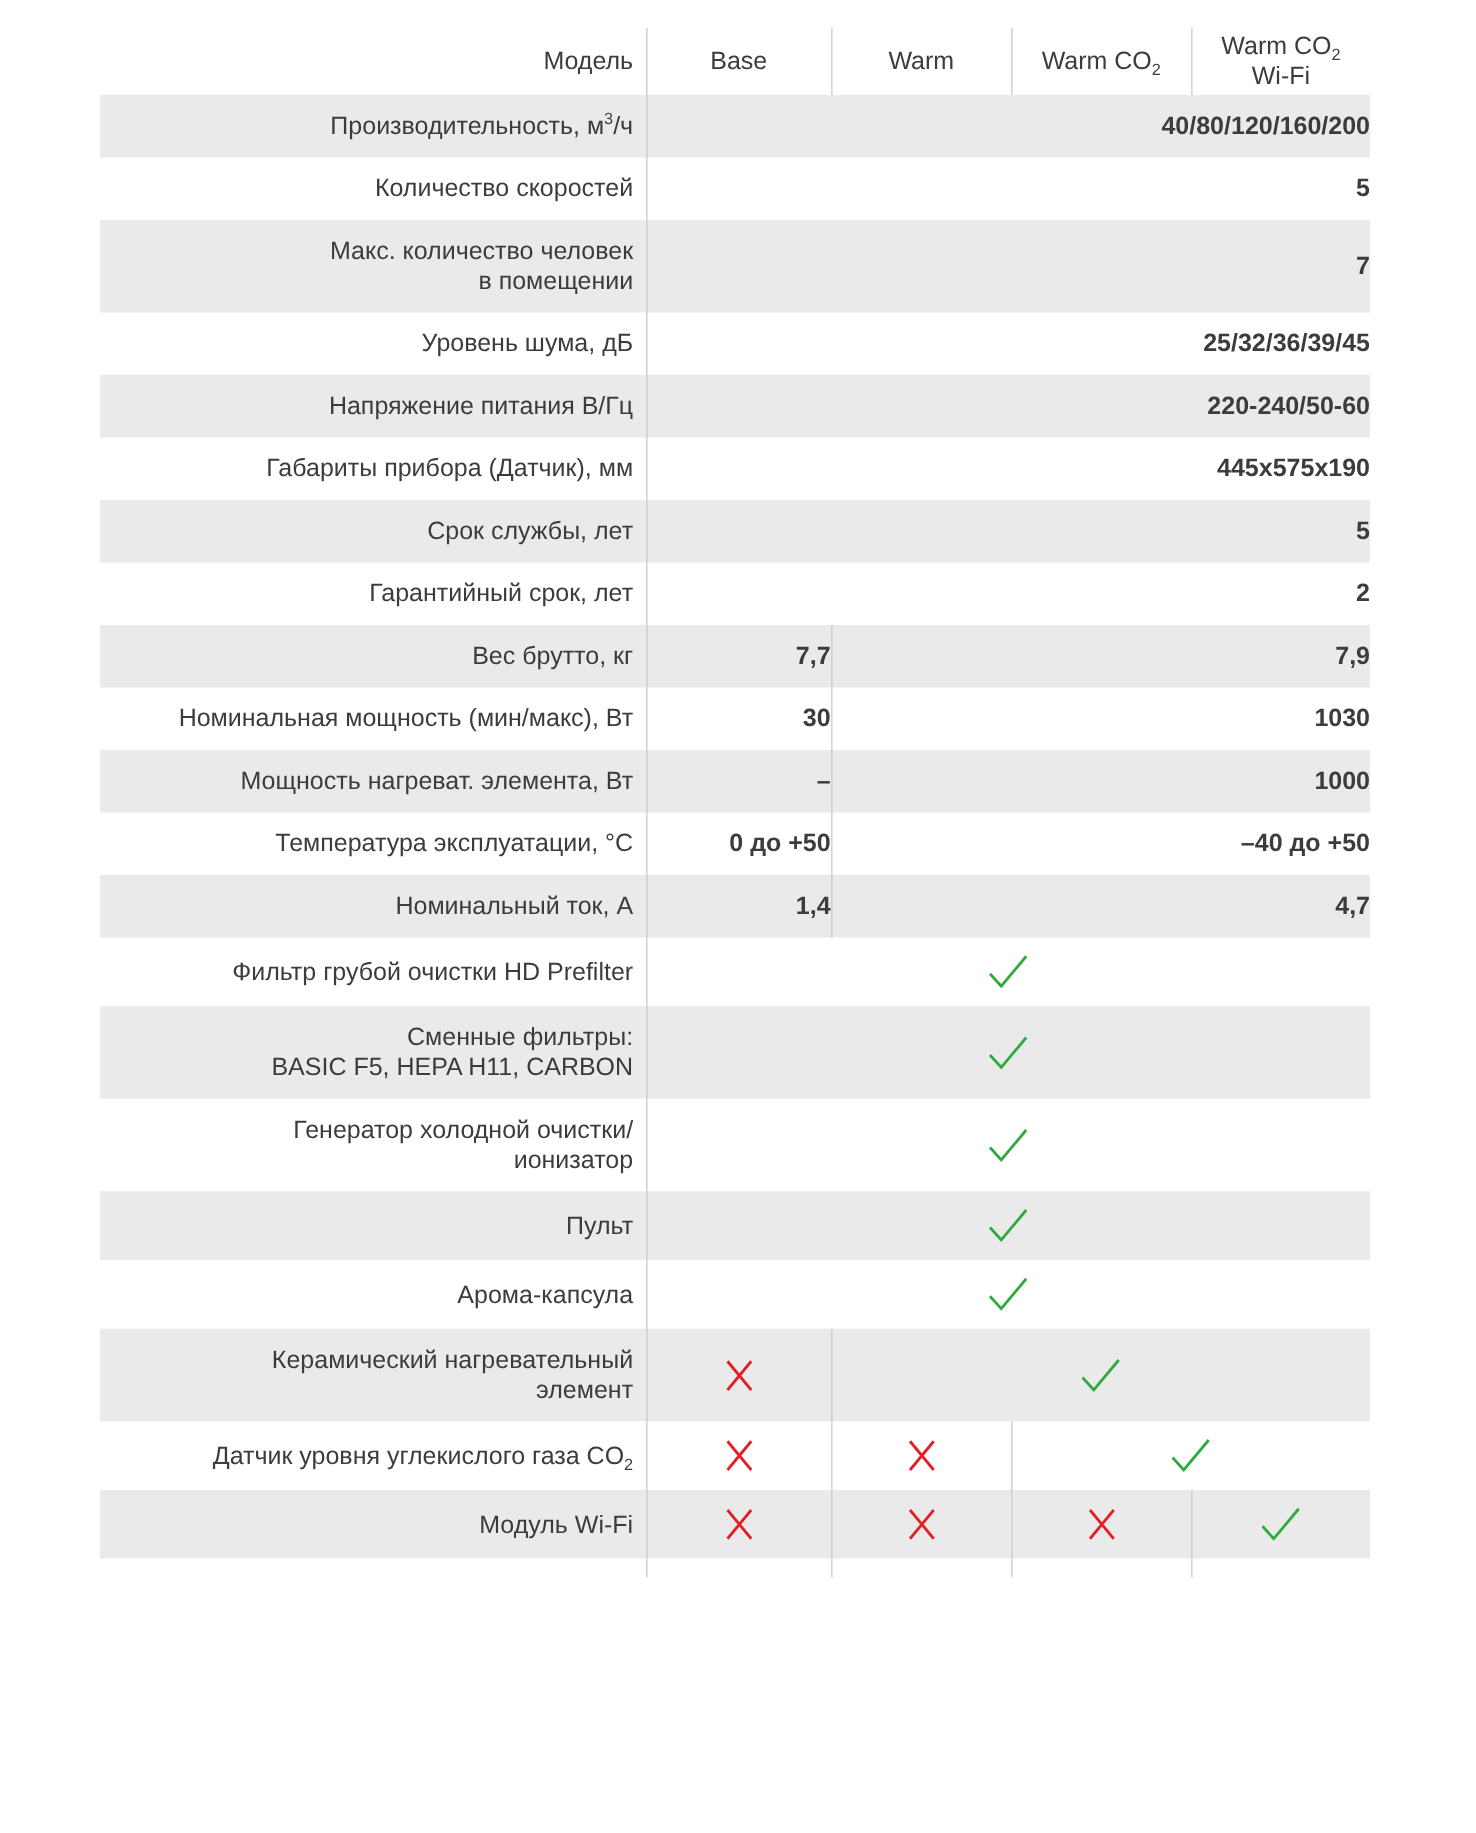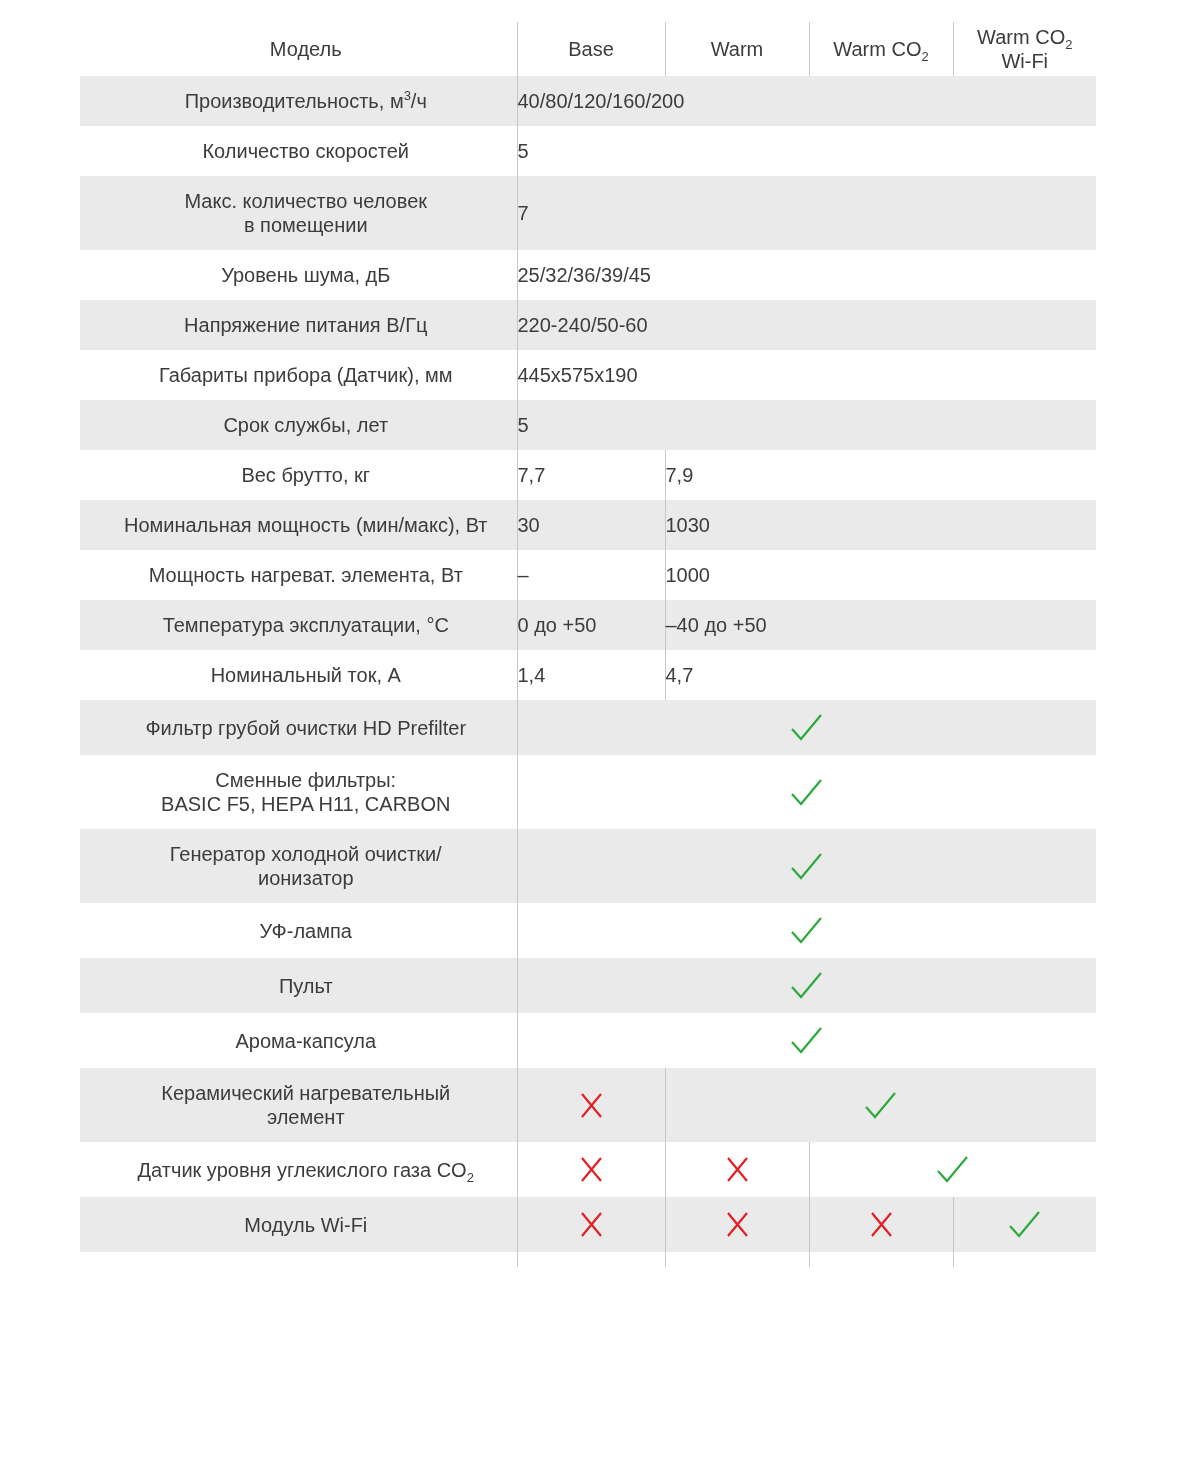--- a/index.html
+++ b/index.html
@@ -26,23 +26,23 @@
   col.c-wifi{ width:143px; }
   th,td{
     font-weight:400; font-size:20px; line-height:24px;
     padding:13px 0; vertical-align:middle; color:var(--text);
   }
   thead th{
     padding:3px 0; height:53px; vertical-align:middle; white-space:pre-line;
   }
   thead th.value-cell{ text-align:center; border-left:1px solid var(--divider); }
   .label-cell{
-    text-align:center; padding-left:25px; padding-right:10px; white-space:pre-line;
-  }
-  td.value-cell{ text-align:left; border-left:1px solid var(--divider); }
+    text-align:right; padding-left:25px; padding-right:10px; white-space:pre-line;
+  }
+  td.value-cell{ text-align:right; border-left:1px solid var(--divider);font-weight:bold; }
   tbody tr:nth-child(odd){ background:var(--row-stripe); }
   tr.ext-row{ background:#ffffff !important; }
   tr.ext-row td{ padding:0; height:15px; }
   sup.ss{ font-size:13px; line-height:0; vertical-align:super; }
   sub.ss{ font-size:13px; line-height:0; vertical-align:sub; }
   svg.icon{ display:block; margin:0 auto; }
 </style>
 </head>
 <body>
 
@@ -90,20 +90,24 @@
       </tr>
       <tr>
         <td class="label-cell"><span>Габариты прибора (Датчик), мм</span></td>
         <td class="value-cell" colspan="4"><span>445х575х190</span></td>
       </tr>
       <tr>
         <td class="label-cell"><span>Срок службы, лет</span></td>
         <td class="value-cell" colspan="4"><span>5</span></td>
       </tr>
       <tr>
+        <td class="label-cell"><span>Гарантийный срок, лет</span></td>
+        <td class="value-cell" colspan="4"><span>2</span></td>
+      </tr>
+      <tr>
         <td class="label-cell"><span>Вес брутто, кг</span></td>
         <td class="value-cell" colspan="1"><span>7,7</span></td>
         <td class="value-cell" colspan="3"><span>7,9</span></td>
       </tr>
       <tr>
         <td class="label-cell"><span>Номинальная мощность (мин/макс), Вт</span></td>
         <td class="value-cell" colspan="1"><span>30</span></td>
         <td class="value-cell" colspan="3"><span>1030</span></td>
       </tr>
       <tr>
@@ -141,28 +145,20 @@
       <tr>
         <td class="label-cell"><span>Генератор холодной очистки/
 ионизатор</span></td>
         <td class="value-cell" colspan="4">
           <svg class="icon check-icon" width="33" height="29" viewBox="0 0 33 29">
             <path d="M2 16 L11 26 L31 2" fill="none" stroke="var(--check-green)" stroke-width="2.2"></path>
           </svg>
         </td>
       </tr>
       <tr>
-        <td class="label-cell"><span>УФ-лампа</span></td>
-        <td class="value-cell" colspan="4">
-          <svg class="icon check-icon" width="33" height="29" viewBox="0 0 33 29">
-            <path d="M2 16 L11 26 L31 2" fill="none" stroke="var(--check-green)" stroke-width="2.2"></path>
-          </svg>
-        </td>
-      </tr>
-      <tr>
         <td class="label-cell"><span>Пульт</span></td>
         <td class="value-cell" colspan="4">
           <svg class="icon check-icon" width="33" height="29" viewBox="0 0 33 29">
             <path d="M2 16 L11 26 L31 2" fill="none" stroke="var(--check-green)" stroke-width="2.2"></path>
           </svg>
         </td>
       </tr>
       <tr>
         <td class="label-cell"><span>Арома-капсула</span></td>
         <td class="value-cell" colspan="4">

